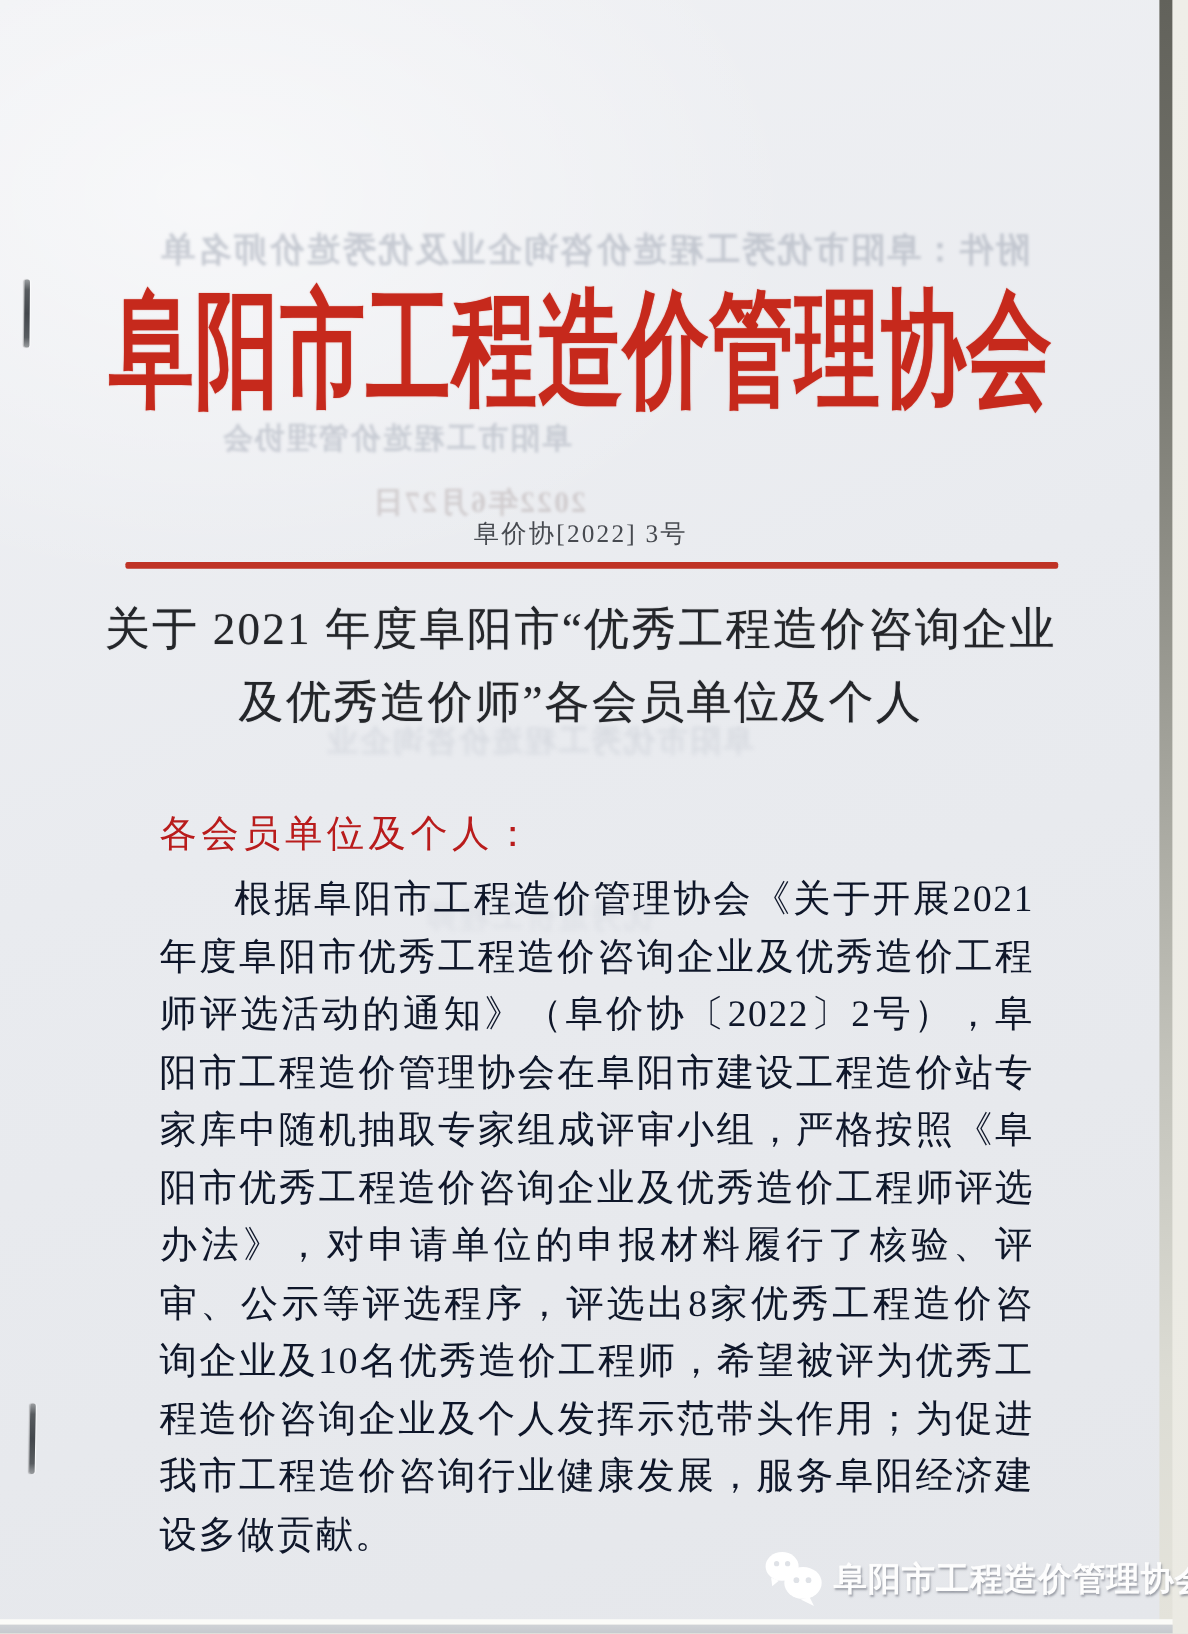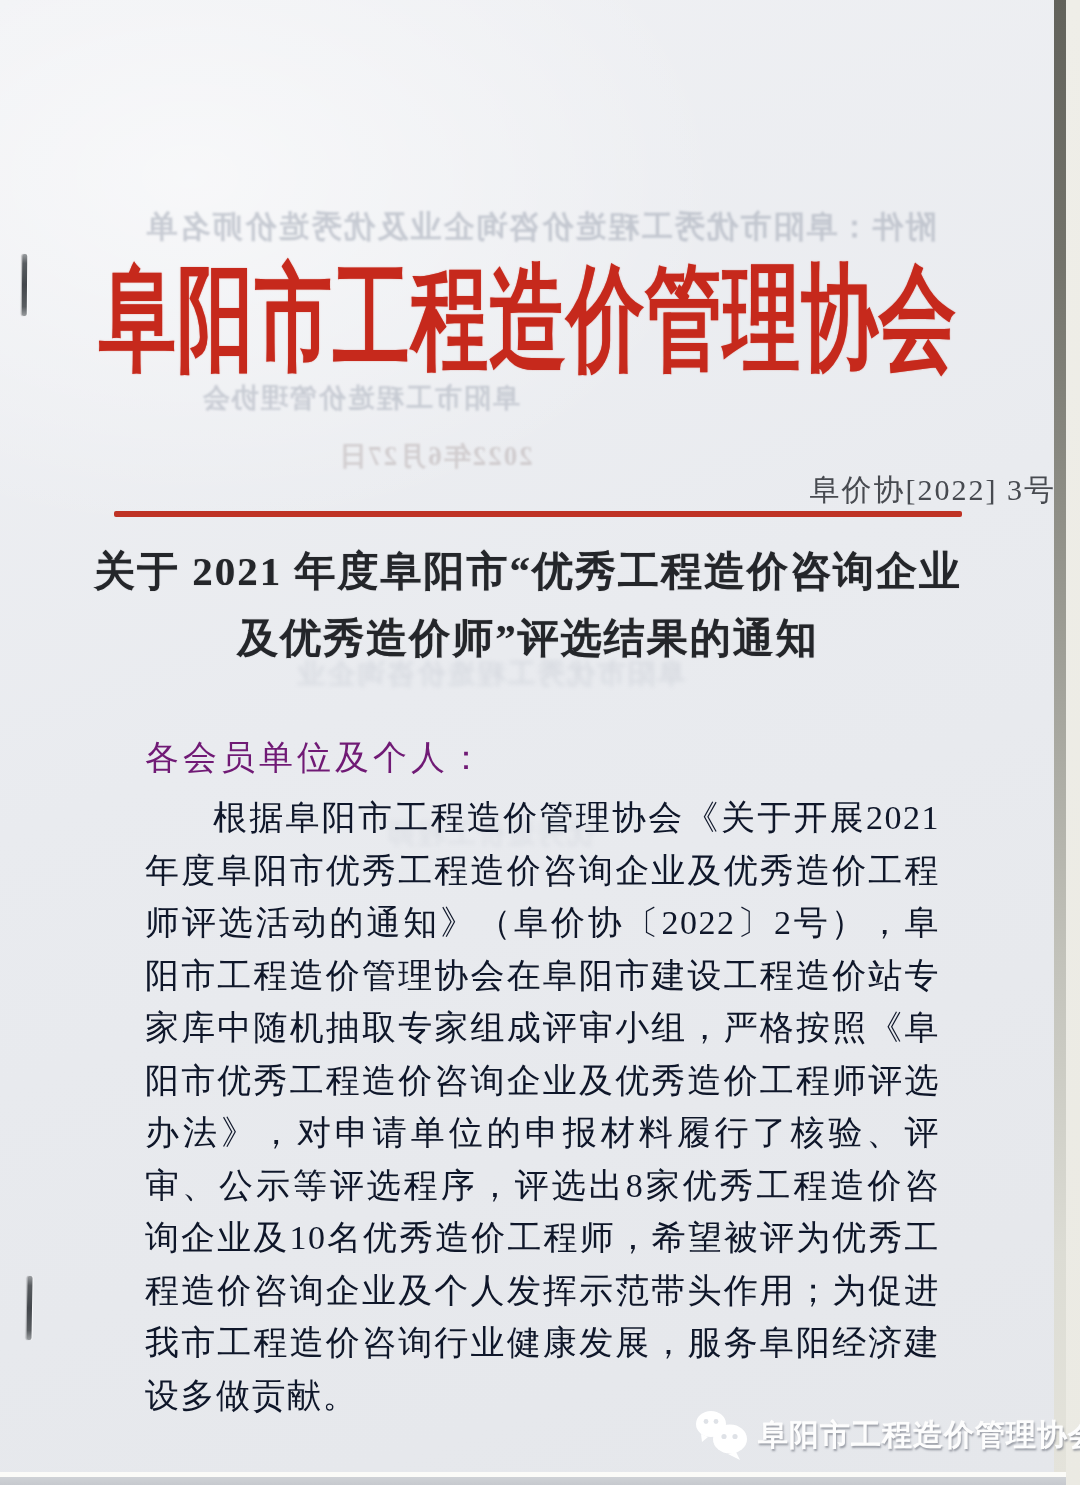--- a/index.html
+++ b/index.html
@@ -84,53 +84,53 @@
     transform: scaleY(1.5);
     transform-origin: center top;
     white-space: nowrap;
     text-shadow: 0 0 1px rgba(198,41,28,0.6);
   }
 
   
   .doc-number {
     position: absolute; left: 0; top: 470px;
     width: 1056px;
-    text-align: right;
+    text-align: center;
     color: #474a50;
-    font-size: 30px;
+    font-size: 23px;
     letter-spacing: 2px;
   }
 
   
   .red-rule {
     position: absolute; left: 114px; top: 511px;
     width: 848px; height: 6px;
     background: #bf3325;
     border-radius: 2px;
   }
 
   
   .doc-title {
     position: absolute; left: 0; width: 1056px;
     text-align: center;
     color: #24262a;
-    font-weight: 700;
+    font-weight: 400;
     font-size: 41px;
     letter-spacing: 2px;
     white-space: nowrap;
     text-shadow: 0 0 1px rgba(36,38,42,0.45);
   }
   .doc-title-1 { top: 544px; }
   .doc-title-2 { top: 611px; }
 
   
   .salutation {
     position: absolute; left: 145px; top: 735px;
     width: 795px;
-    color: #701a75;
+    color: #b91c1c;
     font-size: 34px;
     letter-spacing: 4px;
   }
   .body-par {
     position: absolute; left: 145px; top: 792px;
     width: 795px;
     color: #0f172a;
     font-size: 34px;
     line-height: 52.5px;
     text-align: justify;
@@ -175,21 +175,21 @@
 <div class="bleed bt4">阜阳市优秀工程造价咨询企业</div>
 <div class="bleed bt5">优秀造价工程师</div>
 
 <div class="letterhead">阜阳市工程造价管理协会</div>
 
 <div class="doc-number">阜价协[2022] 3号</div>
 
 <div class="red-rule"></div>
 
 <div class="doc-title doc-title-1">关于 2021 年度阜阳市“优秀工程造价咨询企业</div>
-<div class="doc-title doc-title-2">及优秀造价师”评选结果的通知</div>
+<div class="doc-title doc-title-2">及优秀造价师”各会员单位及个人</div>
 
 <div class="salutation">各会员单位及个人：</div>
 <p class="body-par">根据阜阳市工程造价管理协会《关于开展2021年度阜阳市优秀工程造价咨询企业及优秀造价工程师评选活动的通知》（阜价协〔2022〕2号），阜阳市工程造价管理协会在阜阳市建设工程造价站专家库中随机抽取专家组成评审小组，严格按照《阜阳市优秀工程造价咨询企业及优秀造价工程师评选办法》，对申请单位的申报材料履行了核验、评审、公示等评选程序，评选出8家优秀工程造价咨询企业及10名优秀造价工程师，希望被评为优秀工程造价咨询企业及个人发挥示范带头作用；为促进我市工程造价咨询行业健康发展，服务阜阳经济建设多做贡献。</p>
 
 <div class="footer-mark">
   <svg class="wechat-icon" viewBox="0 0 56 54" xmlns="http://www.w3.org/2000/svg">
 
     <ellipse cx="17" cy="16" rx="15" ry="13" fill="#ffffff"></ellipse>
     <polygon points="7,26 14,29 8,34" fill="#ffffff"></polygon>
     <circle cx="12" cy="13.5" r="2.4" fill="#dfe2e7"></circle>

